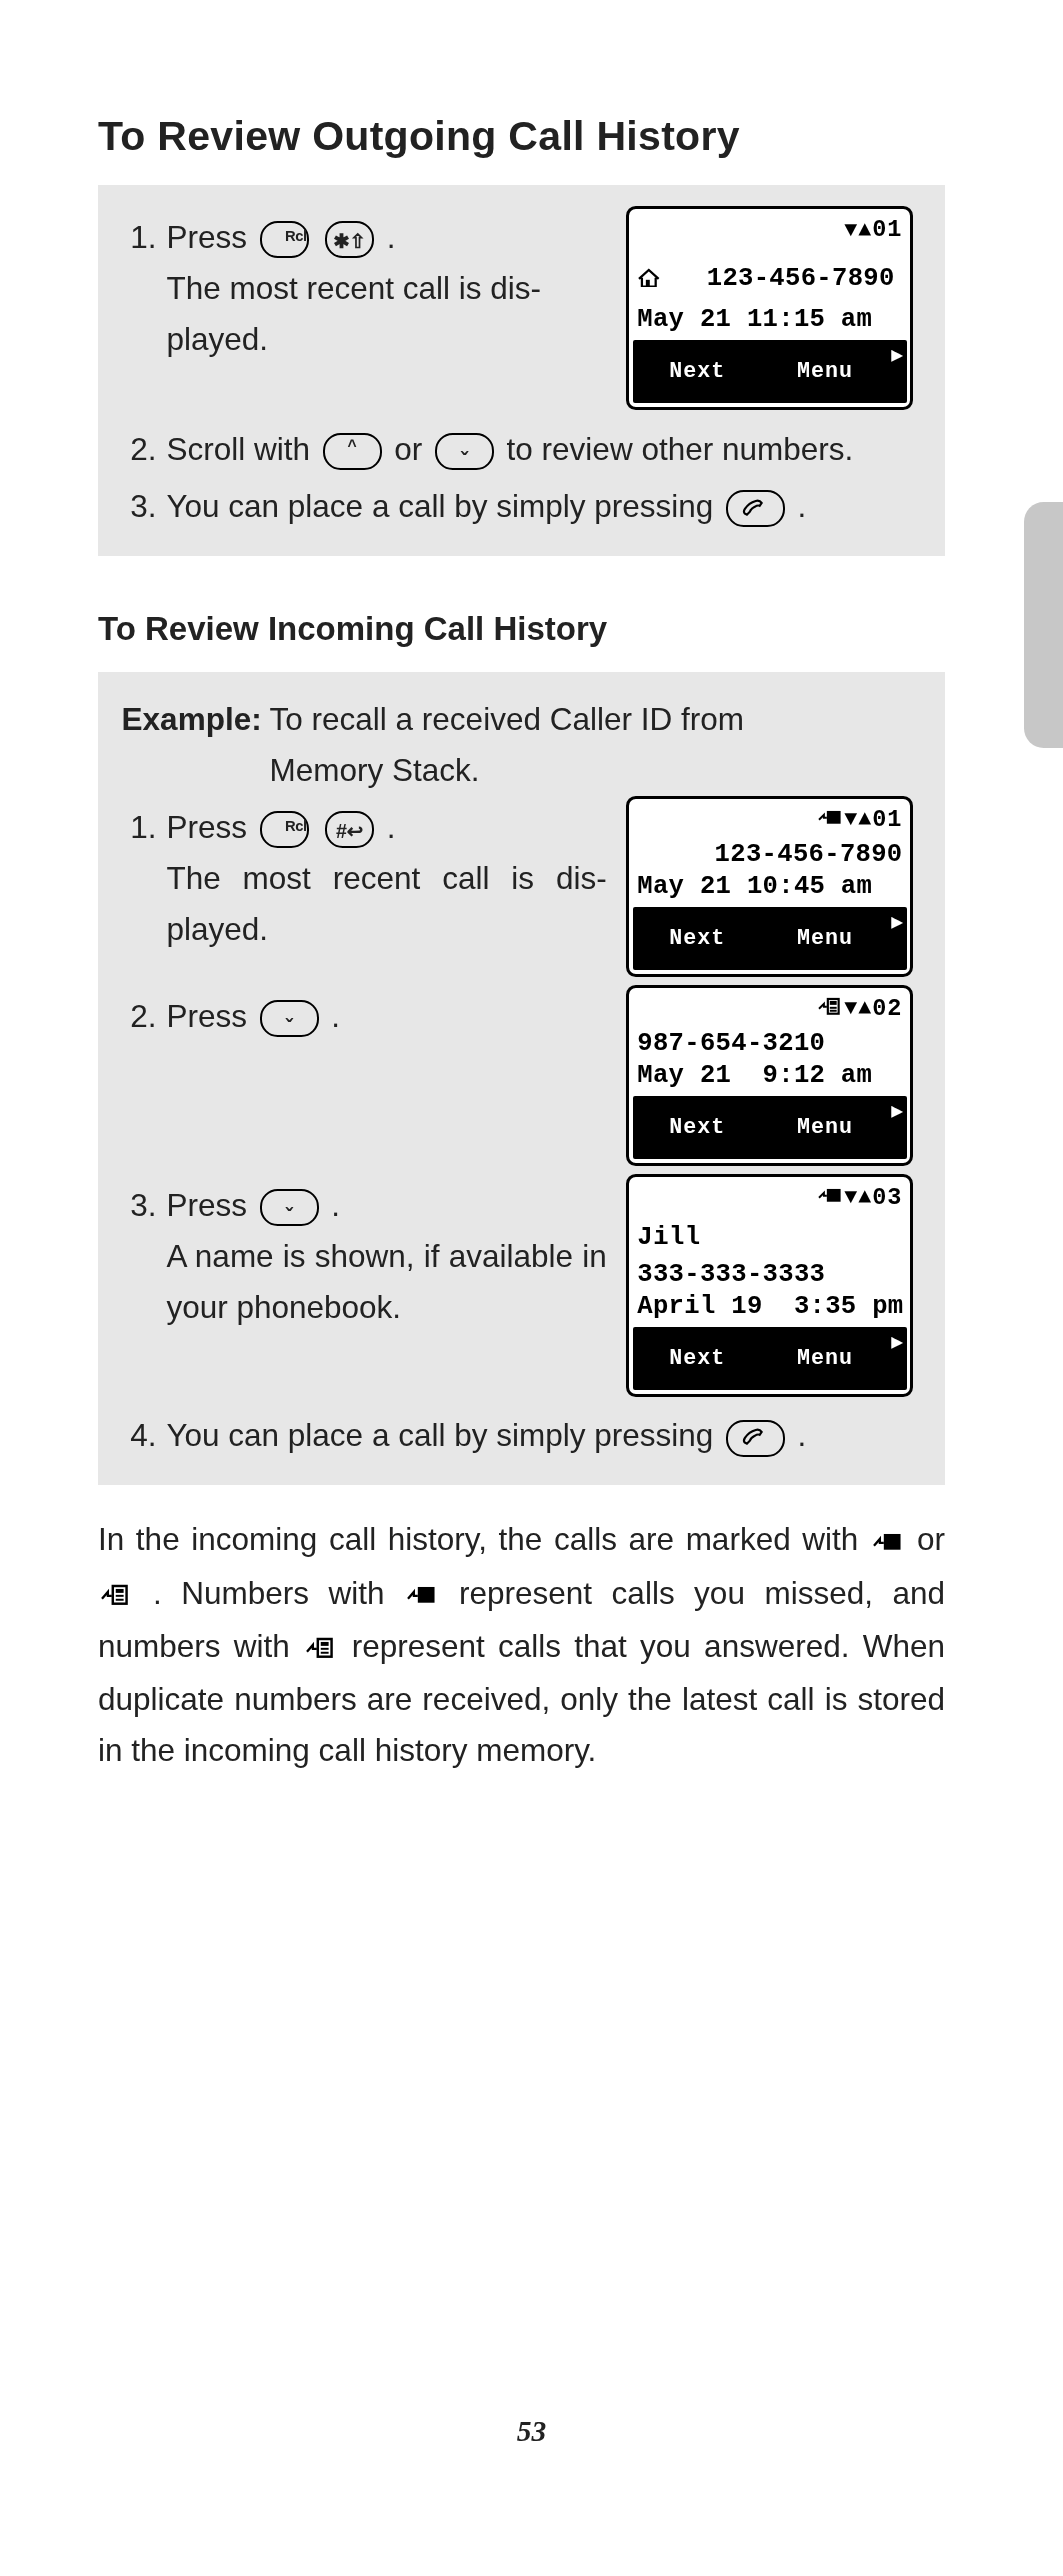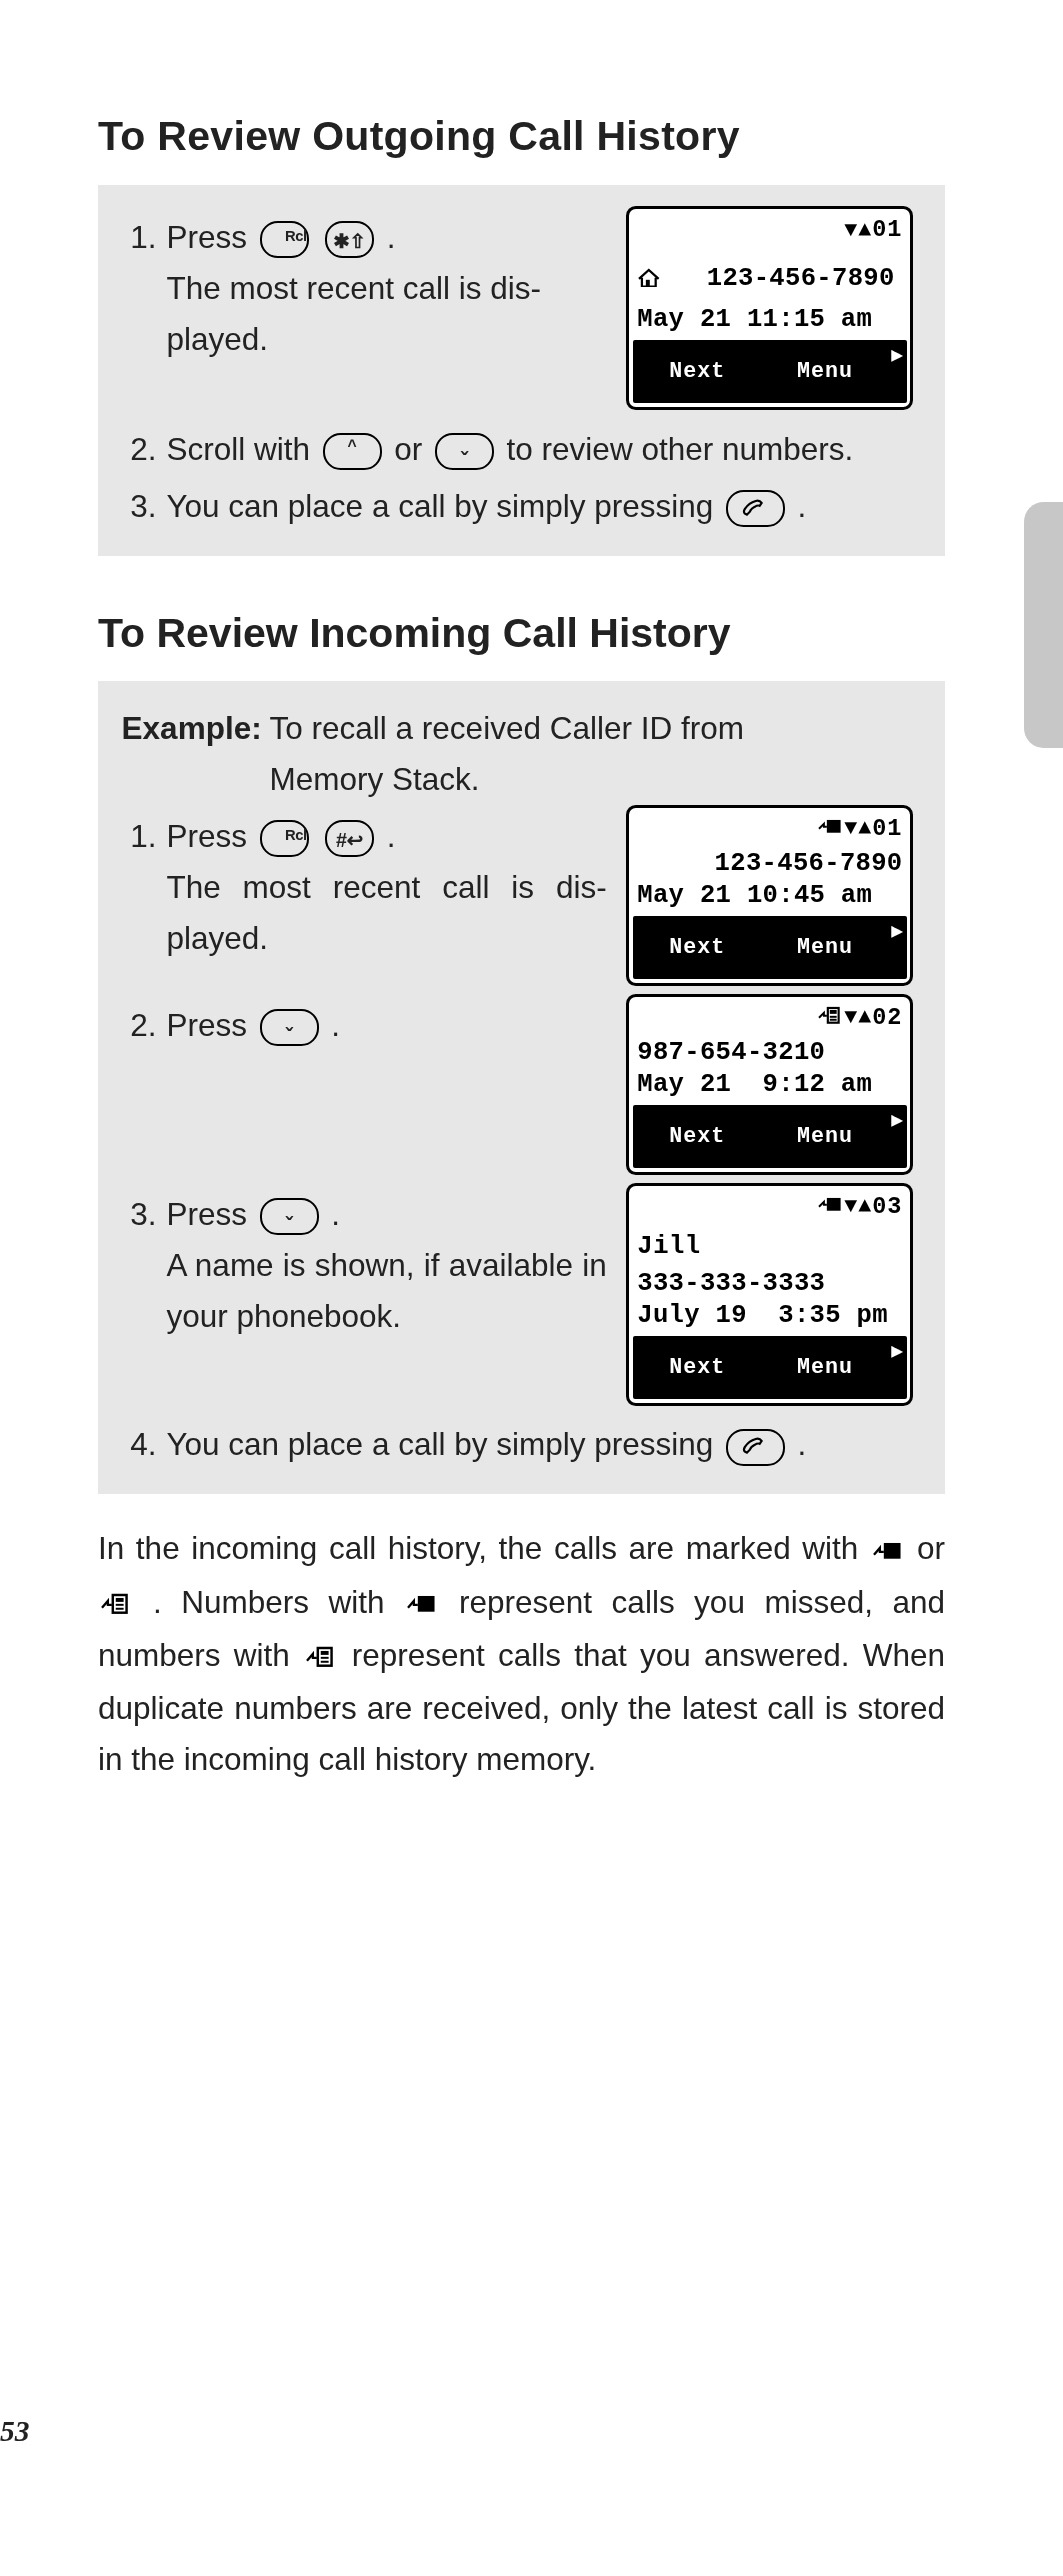--- a/index.html
+++ b/index.html
@@ -3,21 +3,21 @@
 <meta charset="utf-8">
 <style>
   html,body{margin:0;padding:0;background:#fff}
   body{width:1063px;font-family:Arial,Helvetica,sans-serif;color:#222;
        -webkit-font-smoothing:antialiased}
   .page{position:relative;width:1063px;height:2576px}
   .content{position:absolute;left:98px;top:113px;width:847px}
   .tab-right{position:absolute;right:0;top:502px;width:39px;height:246px;
              background:#c7c7c7;border-radius:19.7px 0 0 19.7px}
   h1{font-size:41px;font-weight:bold;margin:0 0 24.6px 0;letter-spacing:0.3px}
-  .h2{font-size:41px;font-weight:bold;margin:54px 0 24.6px 0}
+  .h2{font-size:33px;font-weight:bold;margin:54px 0 24.6px 0}
   .example-box{background:#e7e7e7;padding:21.7px 23.6px 23.6px 23.6px;
                font-size:31.5px;line-height:1.62}
   .bold{font-weight:bold}
   .example-line{margin-bottom:2px}
   .after-box{font-size:31.5px;line-height:1.62;margin-top:29.5px;text-align:justify}
   .step{display:flex;align-items:flex-start;margin-top:5.9px}
   .step-num{width:35px;flex:0 0 35px;text-align:right;padding-right:9.8px}
   .step-body{flex:1}
   .step-body.just{text-align:justify}
   .row{display:flex;align-items:flex-start}
@@ -54,21 +54,21 @@
   .screen .btnbar span{flex:1;text-align:center;font-size:21.7px;padding:14px 0;
           letter-spacing:1px}
   .screen .btnbar .arrow{flex:0 0 17.7px;font-size:19.7px;padding-top:1px}
   .screen .name{font-size:25.6px;padding:0 7.9px;letter-spacing:0.5px}
 
   .tri{display:inline-block;font-size:21.7px;line-height:1;vertical-align:middle}
   .home-icon{display:inline-block}
 
   .glyph{display:inline-block;vertical-align:middle;margin:0 3px}
 
-  .pg{position:absolute;bottom:128px;left:0;right:0;
+  .pg{position:absolute;bottom:128px;left:0;right:0;text-align:center;
       font-style:italic;font-size:29.5px;font-weight:bold;font-family:'Times New Roman',serif}
   .pg-shadow{position:absolute;width:29.5px;height:29.5px;border-radius:50%;
       background:radial-gradient(circle at 35% 35%,#bbb 0%,#e5e5e5 60%,#fff 100%);
       left:50%;margin-left:3.9px;bottom:126px;z-index:-1}
 
   .just{text-align:justify}
 </style>
 </head>
 <body>
 
@@ -255,21 +255,21 @@
                 <svg width="23.6" height="17.7" viewBox="0 0 24 18">
                  <path d="M1 12 L6 7 L6 10 L9 10" stroke="#000" stroke-width="2" fill="none"></path>
                  <rect x="9" y="3" width="14" height="13" fill="#000"></rect>
                   </svg></span>
               <span class="tri">▼</span>
               <span class="tri">▲</span>
               <span>03</span>
             </div>
             <div class="name">Jill</div>
             <div class="midline" style="">333-333-3333</div>
-            <div class="midline">July 19  3:35 pm</div>
+            <div class="midline">April 19  3:35 pm</div>
             <div class="btnbar">
               <span>Next</span>
               <span>Menu</span>
               <span class="arrow">▶</span>
             </div>
           </div>
         </div>
       </div>
 
       <div class="step">

